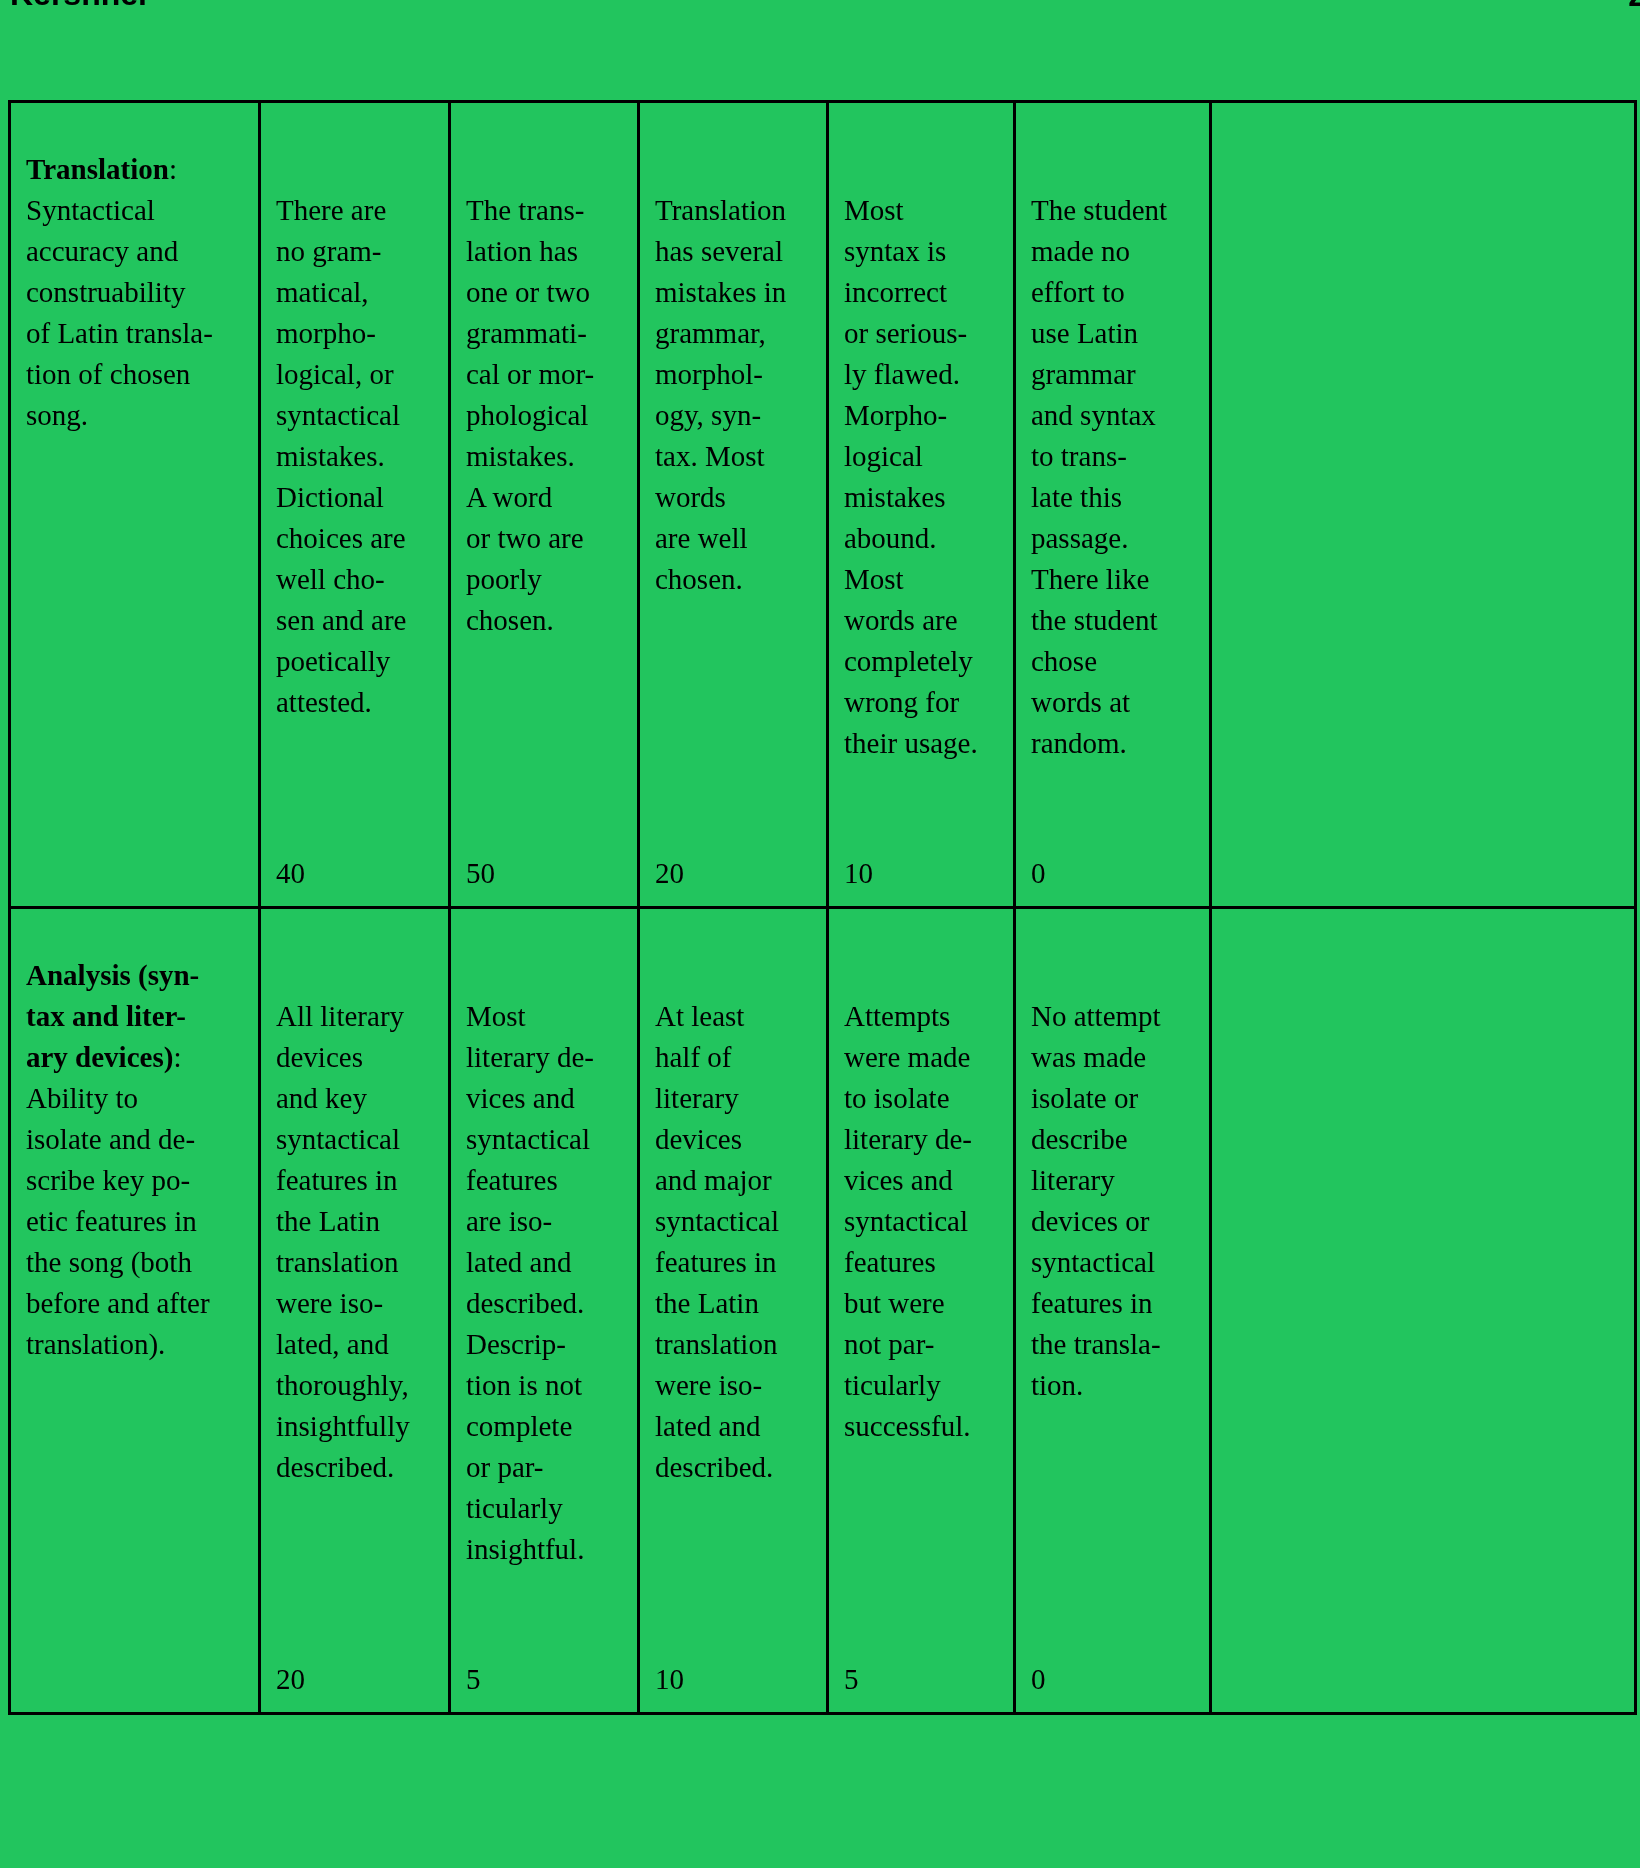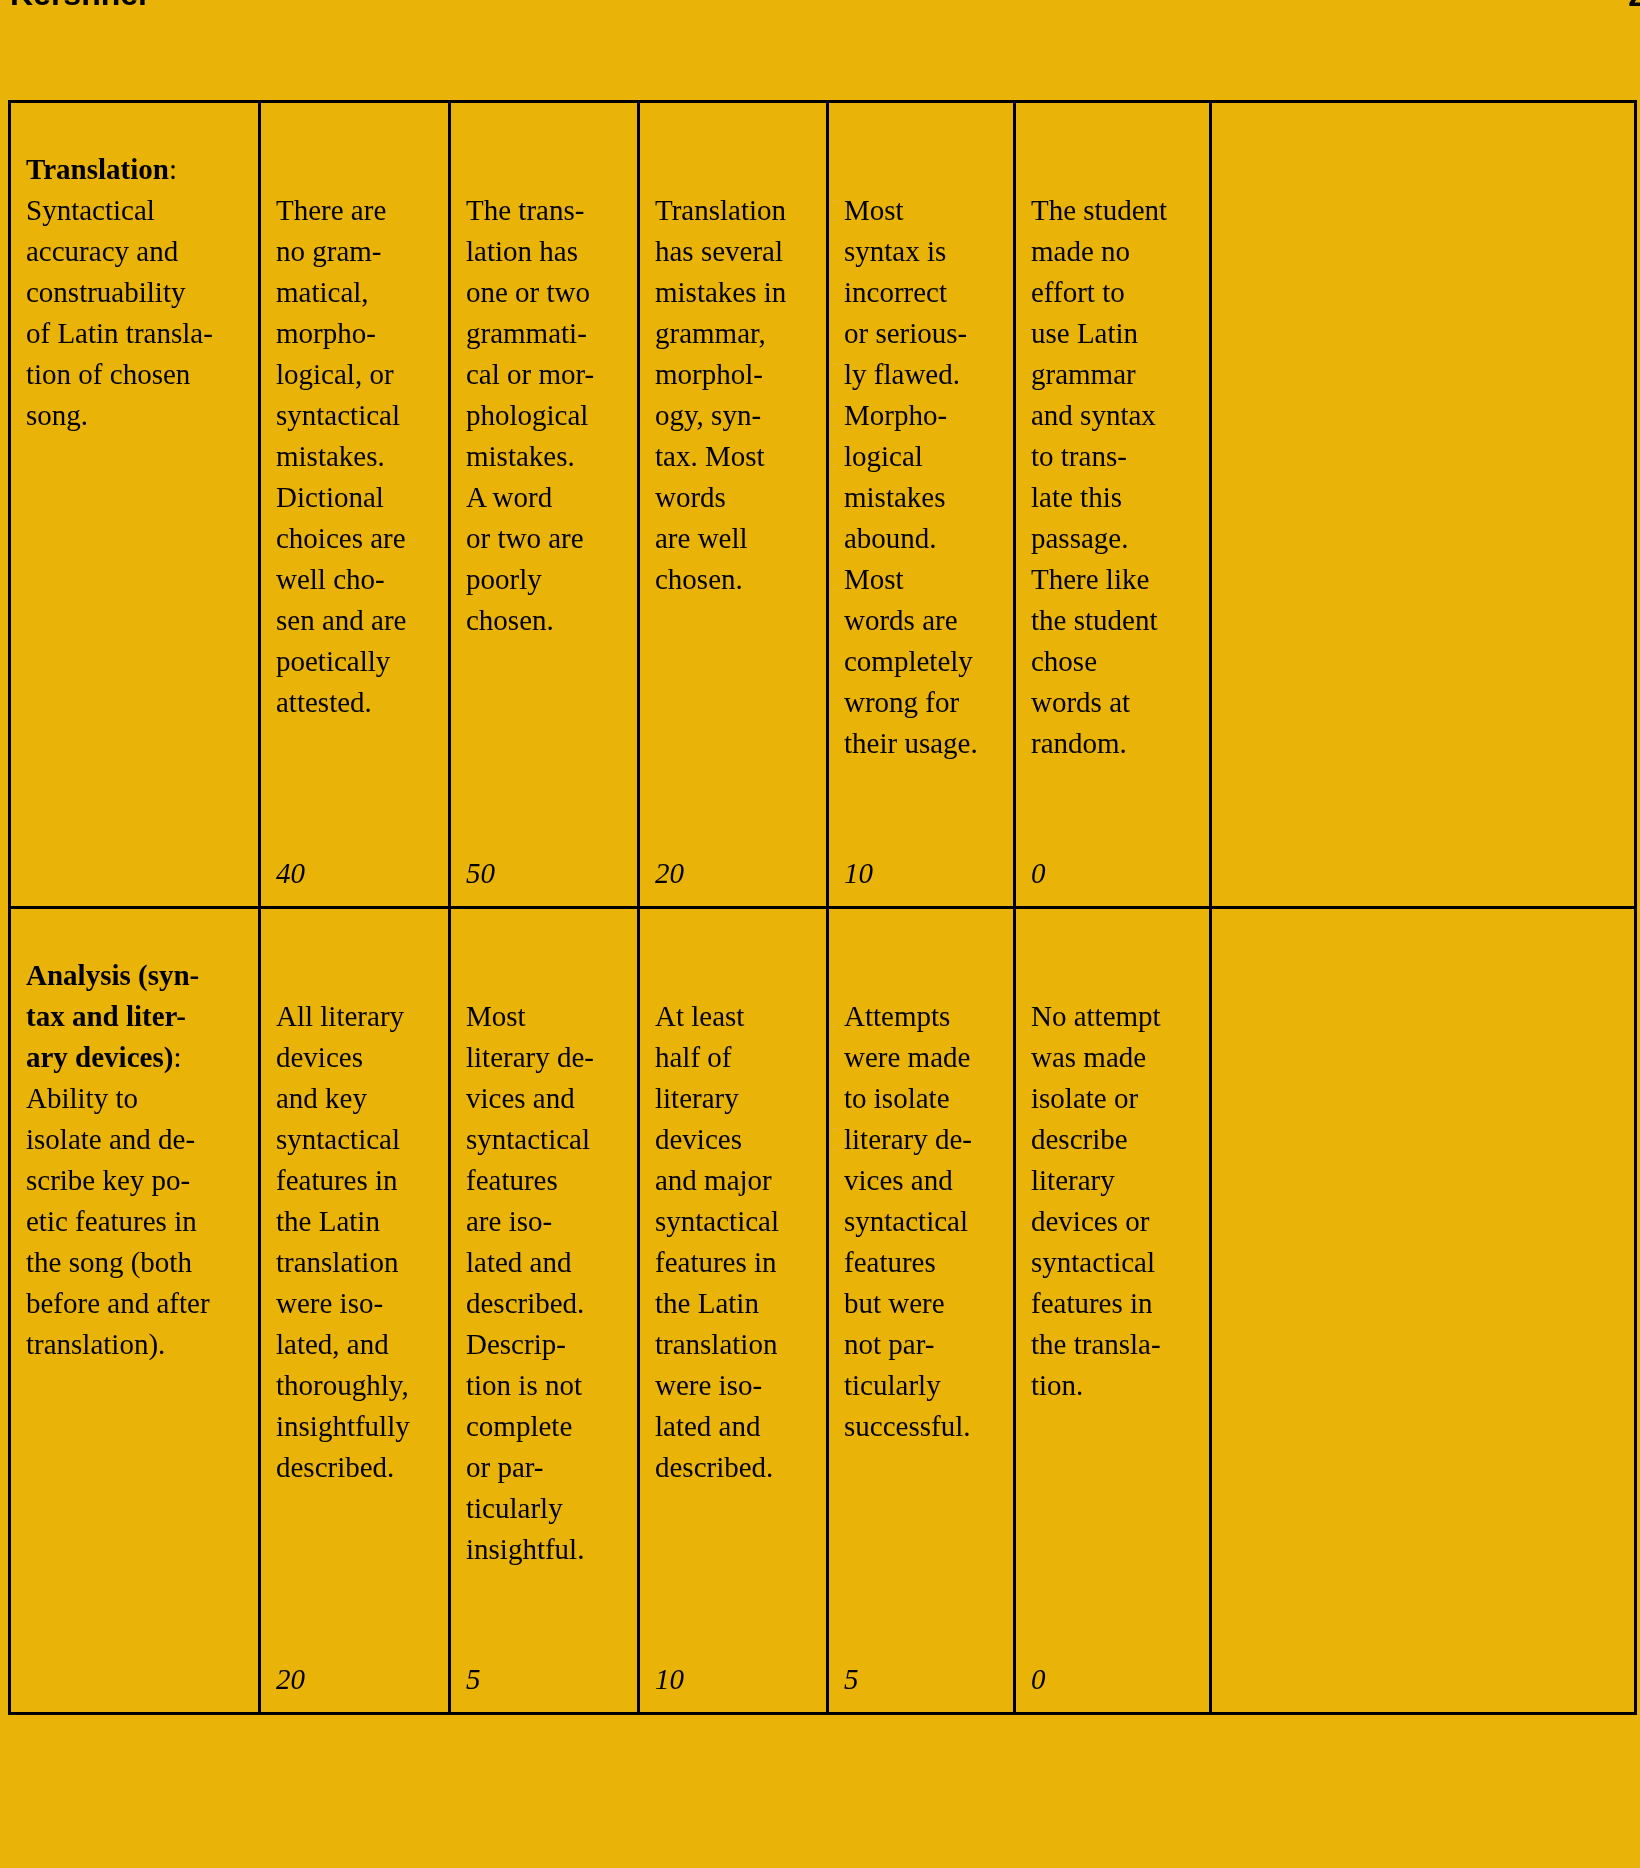--- a/index.html
+++ b/index.html
@@ -2,21 +2,21 @@
 <html><head>
 <meta charset="utf-8">
 <style>
   * { margin: 0; padding: 0; box-sizing: border-box; }
   html, body { background: #e8e8e8; }
   .page {
     position: relative;
     width: 1640px;
     height: 1868px;
     margin: 0 auto;
-    background: #eab308;
+    background: #22c55e;
     overflow: hidden;
     font-family: "Liberation Serif", serif;
     color: #000000;
   }
   .running-head {
     position: absolute;
     font-family: "Liberation Sans", sans-serif;
     font-weight: bold;
     font-size: 32px;
     color: #000;
@@ -45,21 +45,20 @@
   tr.row1 { height: 727px; }
   tr.row2 { height: 720px; }
   .b { font-weight: bold; }
   .desc { white-space: pre-line; }
   .score {
     position: absolute;
     left: 15px;
     bottom: 12px;
     font-size: 29px;
     line-height: 41px;
-    font-style: italic;
   }
 </style>
 </head>
 <body>
 
 <div class="page">
 
   <div class="running-head left">Kershner</div>
   <div class="running-head right">2</div>
 

